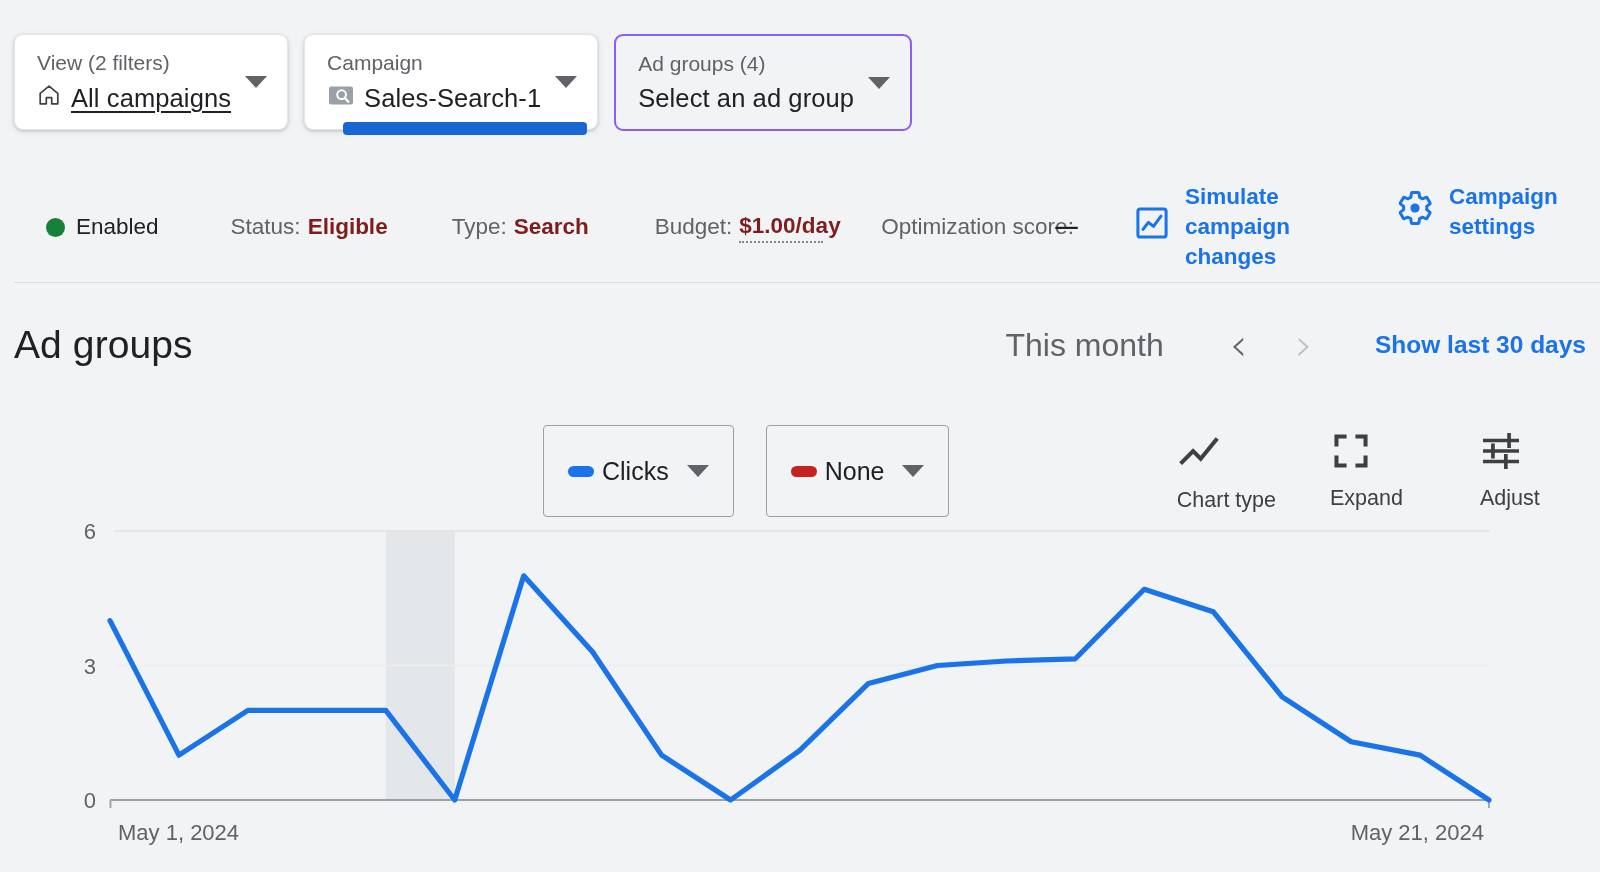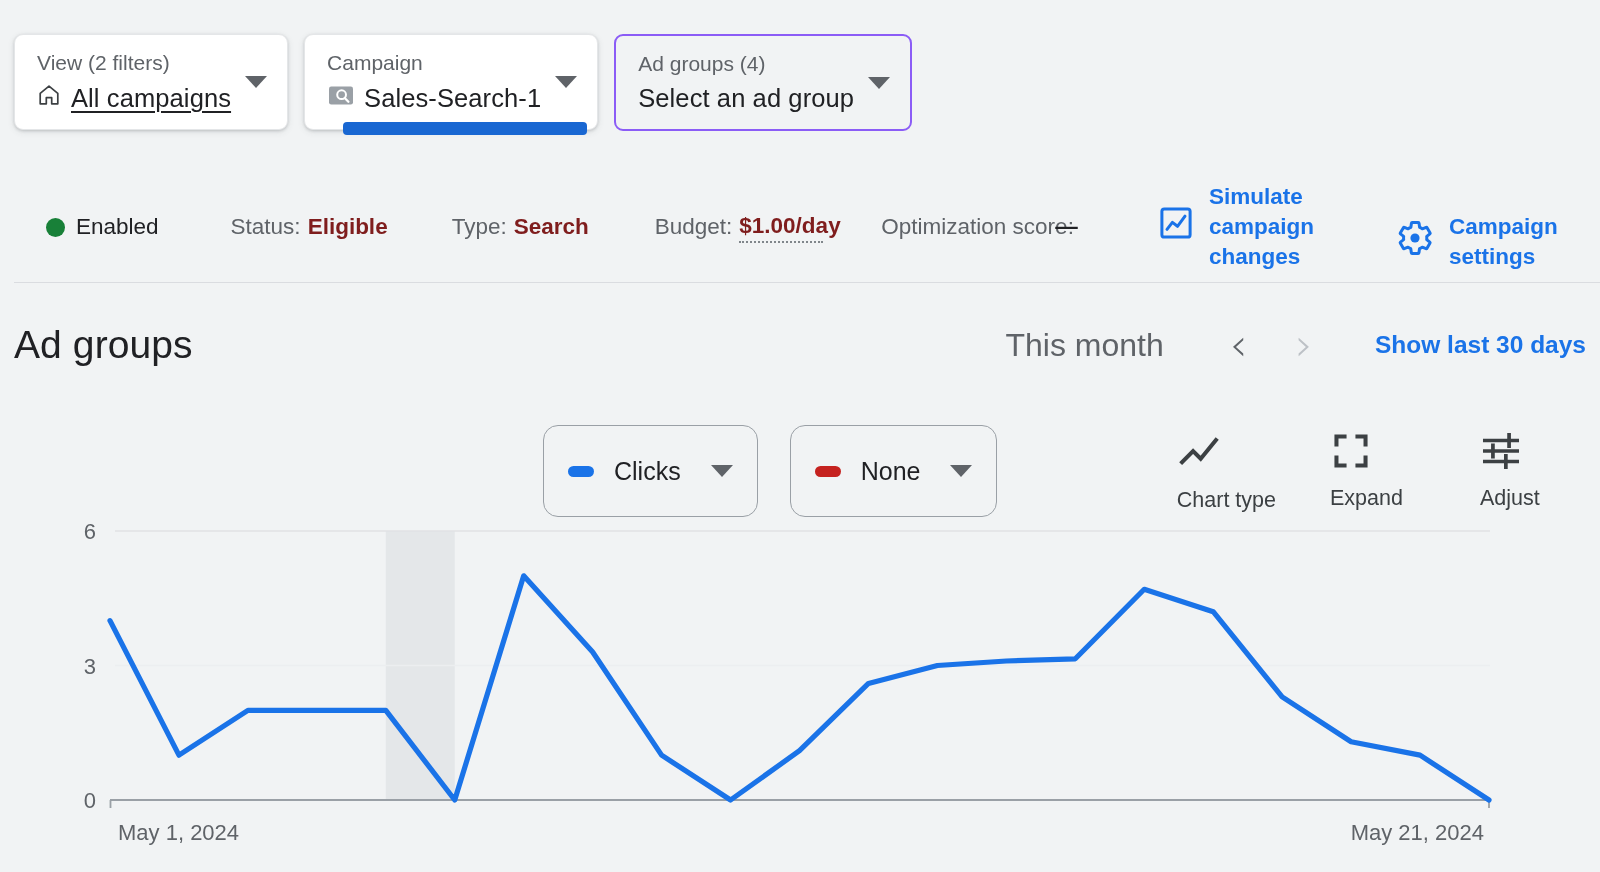--- a/index.html
+++ b/index.html
@@ -137,22 +137,22 @@
   }
   .opt-score .key {
     color: #5f6368; font-size: 22.5px;
     max-width: 160px; line-height: 1.35;
   }
   .opt-score .dash { color: #202124; font-size: 22.5px; font-weight: bold; }
 
   .status-actions {
     margin-left: auto;
     display: flex;
-    align-items: flex-end;
-    gap: 48px;
+    align-items: flex-start;
+    gap: 72px;
   }
   .action-link {
     display: flex;
     align-items: center;
     gap: 15px;
     color: #1a73e8;
     font-size: 22.5px;
     font-weight: bold;
     line-height: 1.33;
     cursor: pointer;
@@ -244,25 +244,25 @@
     align-items: center;
   }
   .metric-group {
     position: absolute;
     left: 529px;
     display: flex;
     gap: 32px;
   }
   .metric-btn {
     border: 1px solid #9aa0a6;
-    border-radius: 15px;
+    border-radius: 4px;
     height: 92px;
     display: flex;
     align-items: center;
-    gap: 20px;
+    gap: 8px;
     padding: 0 24px;
     cursor: pointer;
     background: transparent;
   }
   .metric-pill {
     width: 26px; height: 11px; border-radius: 6px; flex: none;
   }
   .metric-text { font-size: 25px; color: #202124; white-space: nowrap; }
   .metric-caret {
     width: 0; height: 0;

